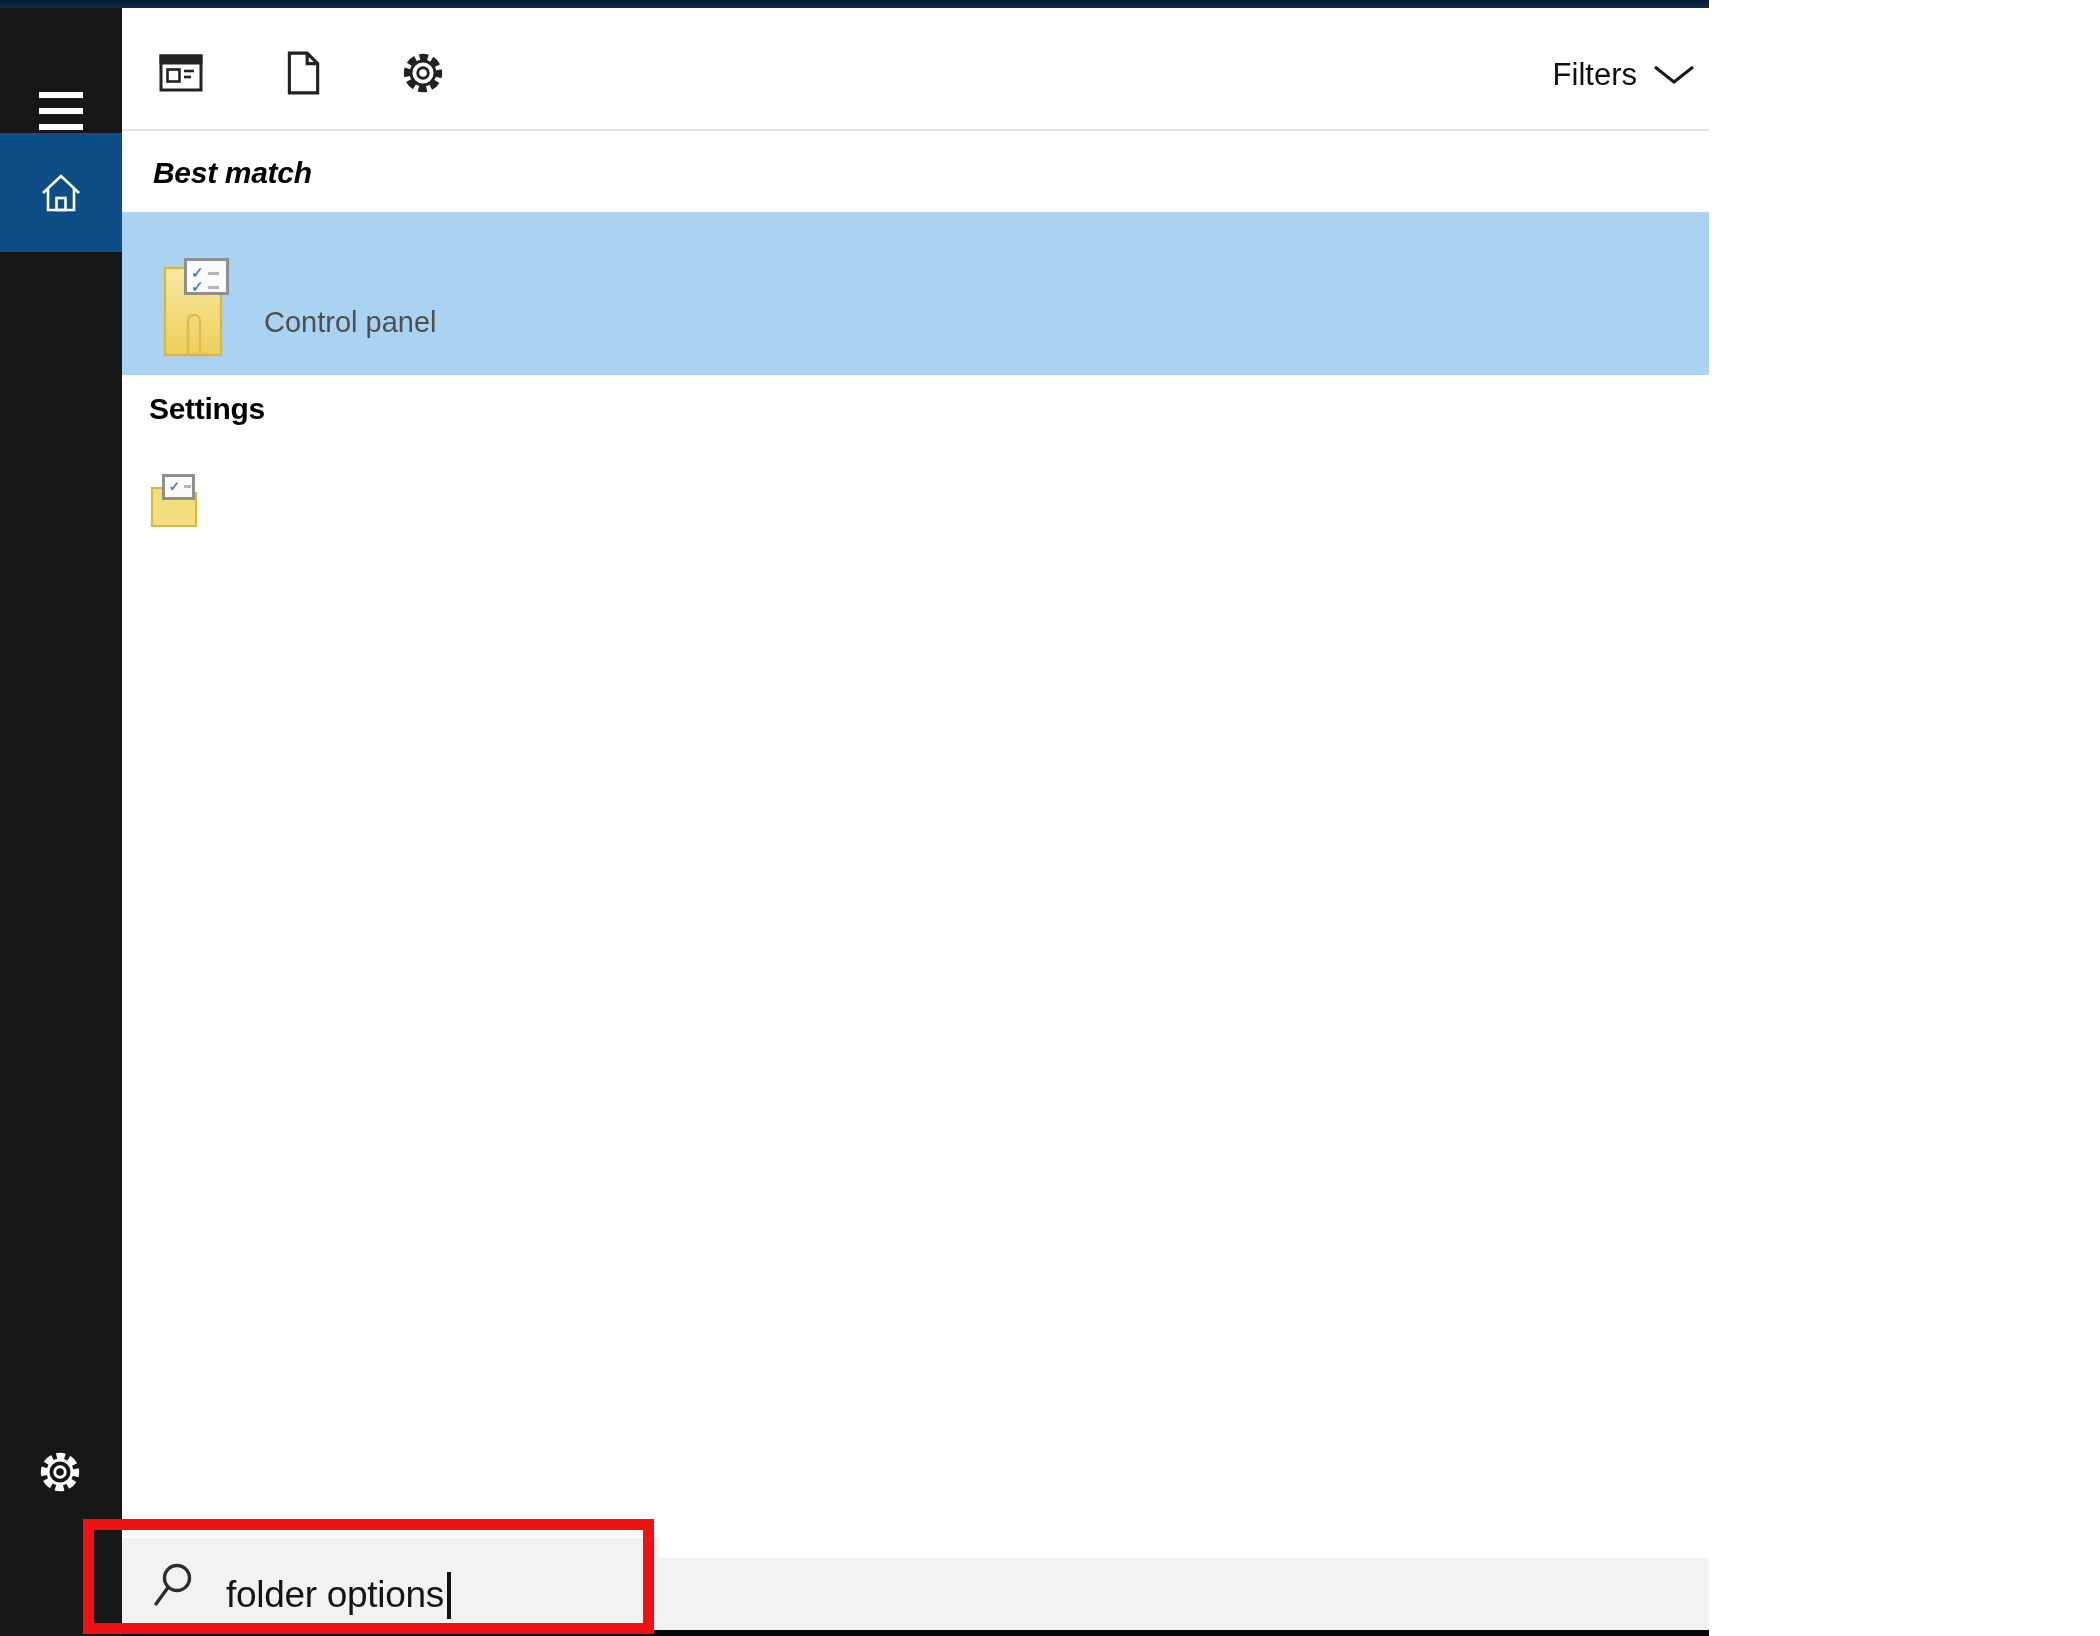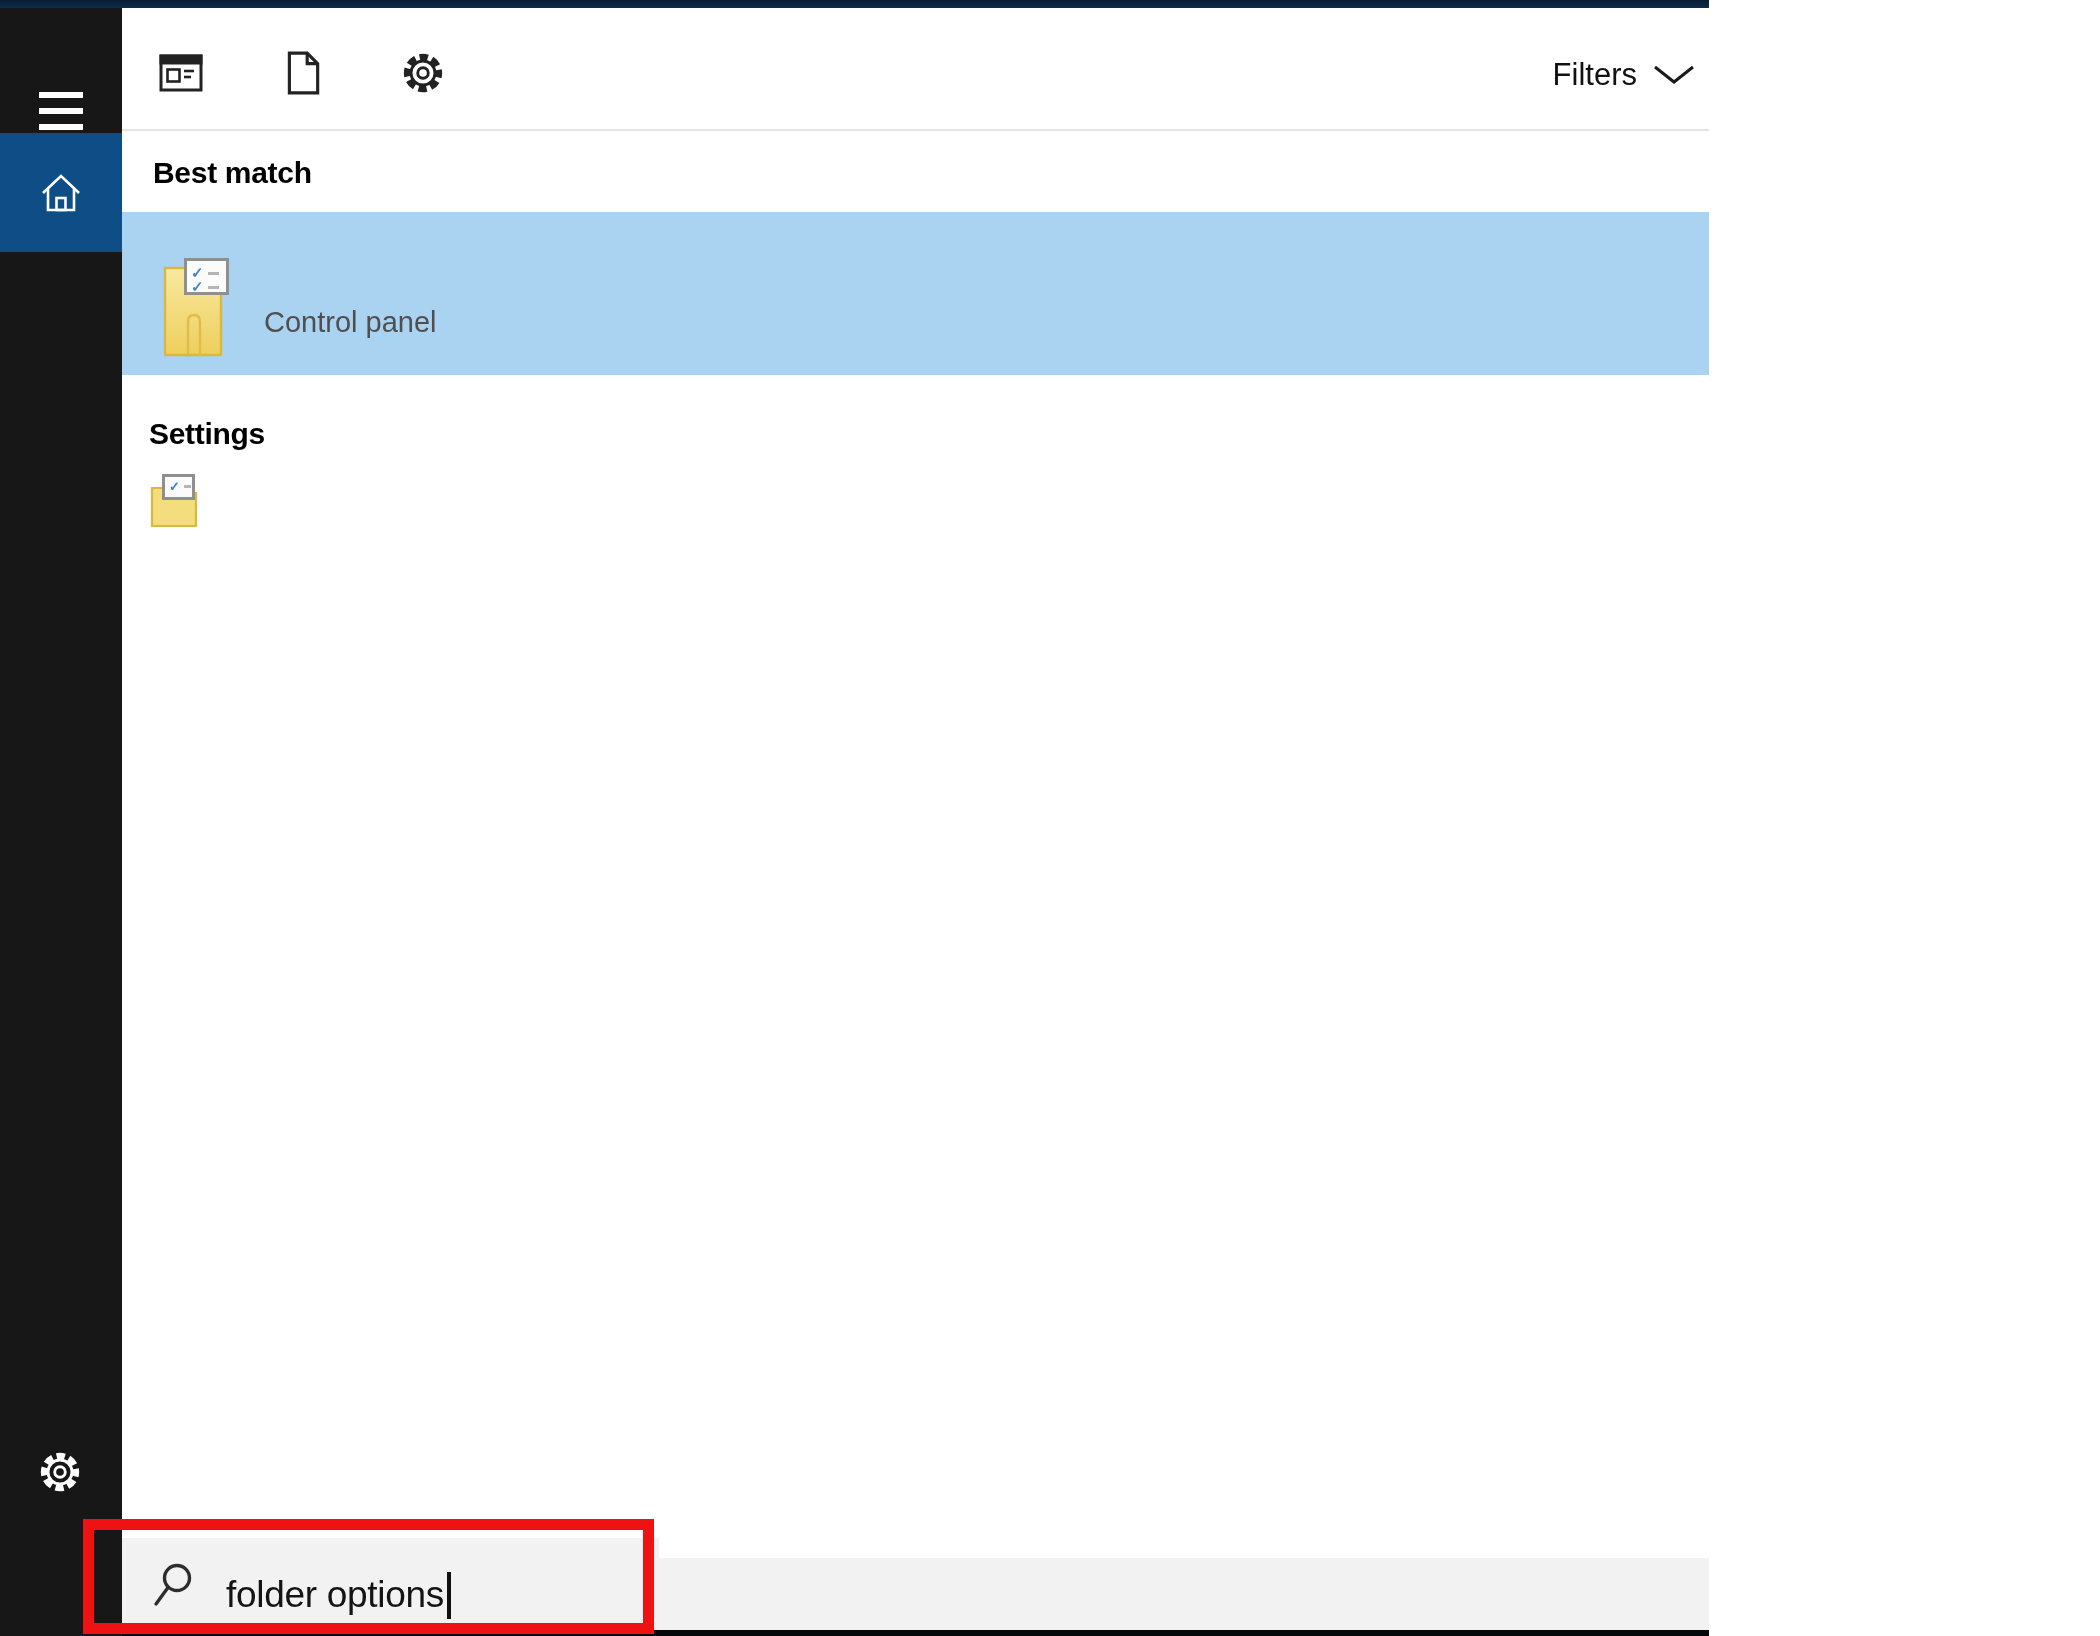--- a/index.html
+++ b/index.html
@@ -22,22 +22,22 @@
   .hamburger{left:36px;top:82px;width:50px;height:42px;cursor:pointer;}
   .hamburger .bar{position:absolute;left:3px;width:44px;height:6px;background:#fff;}
   .hamburger .b1{top:2px;} .hamburger .b2{top:18px;} .hamburger .b3{top:34px;}
   
   .topbar-btn{top:48px;width:50px;height:50px;display:flex;align-items:center;justify-content:center;}
   .btn-apps{left:156px;} .btn-doc{left:278px;} .btn-gear{left:398px;}
   .filters{top:54px;right:14px;height:42px;display:flex;align-items:center;gap:16px;font-size:31px;color:#111;}
   .divider{left:122px;top:129px;width:1978px;height:2px;background:#e4e4e4;}
   
   .sec-header{font-size:30px;font-weight:700;color:#000;letter-spacing:-0.3px;}
-  .h-best{left:153px;top:156px;}
-  .h-settings{left:149px;top:392px;margin-top:25px;}
+  .h-best{left:153px;top:156px;font-style:italic;}
+  .h-settings{left:149px;top:392px;}
   .best-row{left:122px;top:212px;width:1978px;height:163px;background:var(--highlight);cursor:pointer;}
   .bm-icon{left:162px;top:256px;width:62px;height:102px;}
   .panel-overlay{position:absolute;background:#fbfbfb;border:3px solid #8f8f8f;box-sizing:border-box;}
   .bm-panel{left:184px;top:258px;width:45px;height:37px;}
   .panel-row{position:absolute;left:4px;display:flex;align-items:center;gap:4px;}
   .check{color:#3f7ed8;font-weight:700;}
   .dash{background:#b5b5b5;height:3px;width:11px;}
   .bm-title{left:266px;top:250px;font-size:35px;line-height:44px;color:#000;letter-spacing:-0.3px;}
   .bm-sub{left:264px;top:304px;font-size:29px;line-height:36px;color:var(--ink-soft);}
   .settings-row{left:122px;top:452px;width:1978px;height:112px;cursor:pointer;}

